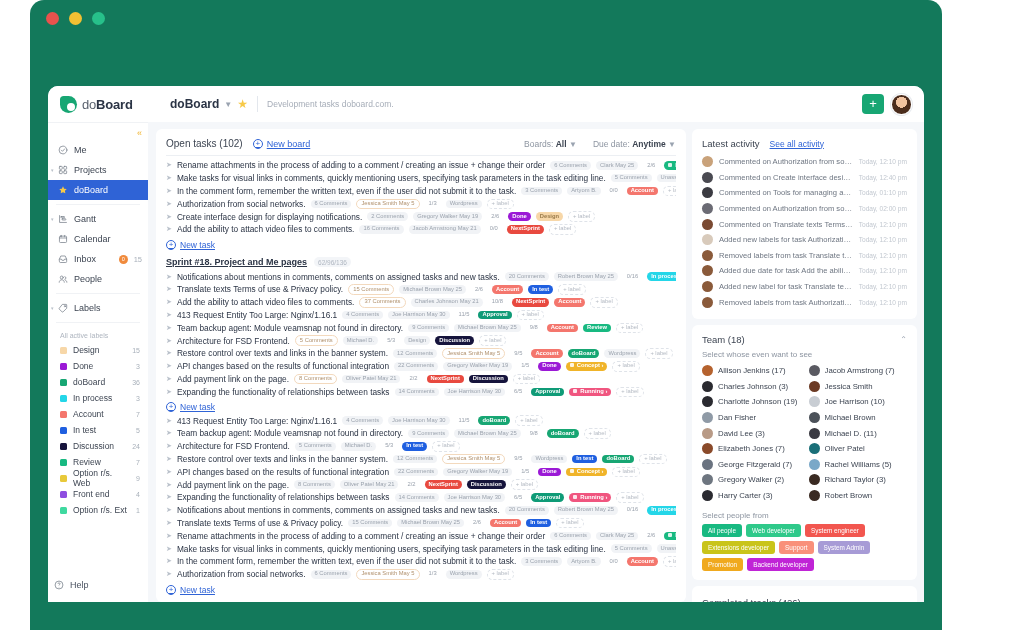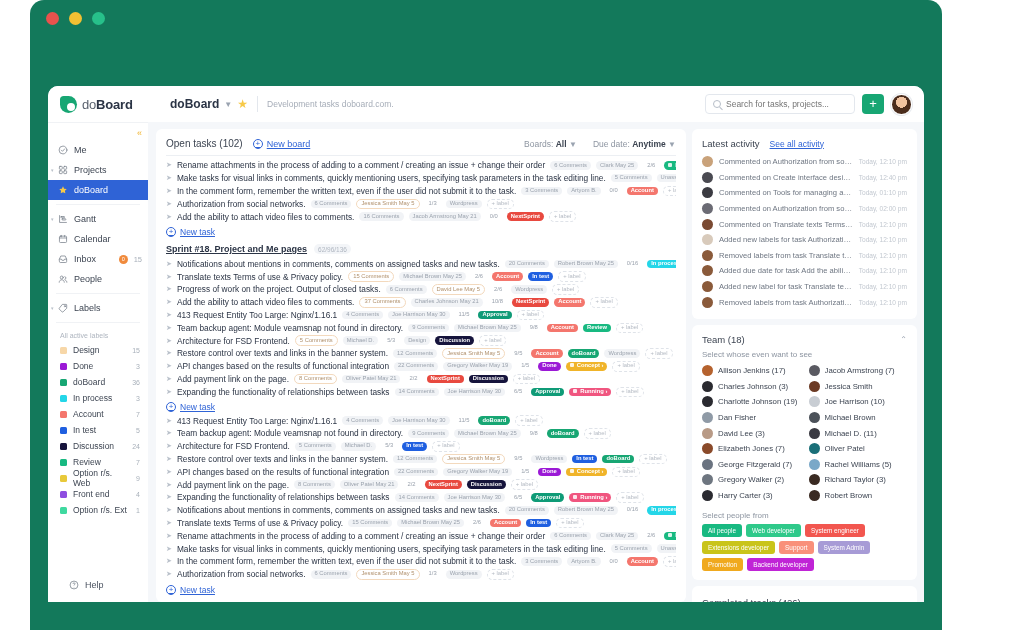--- a/index.html
+++ b/index.html
@@ -110,21 +110,21 @@
   .label-row {
     display: flex; align-items: center; gap: 6px; height: 16px;
     padding: 0 8px 0 12px; font-size: 8.5px; color: #3d4552; cursor: pointer;
   }
   .sw { width: 7px; height: 7px; border-radius: 1.5px; flex: 0 0 7px; }
   .label-row .nm { flex: 1; }
   .label-row .ct { font-size: 7px; color: #a8b0ba; }
 
   .help {
     margin-top: auto; display: flex; align-items: flex-start; gap: 6px;
-    padding: 0 21px 12px; font-size: 9px; color: #4b5361; cursor: pointer;
+    padding: 0 6px 12px; font-size: 9px; color: #4b5361; cursor: pointer;
   }
 
   
   .center {
     flex: 1; min-width: 0; padding: 7px 6px 0 8px; overflow: hidden;
     background: #f5f7fa;
   }
   .panel {
     background: #fff; border-radius: 6px; height: 100%;
     padding: 9px 10px 0 10px; overflow: hidden;
@@ -214,24 +214,20 @@
           <div class="logo-txt"><span>do</span><b>Board</b></div>
         </div>
         <div class="proj-sel">
           <span class="proj-name">doBoard</span>
           <span class="chev">▼</span>
           <span class="star">★</span>
         </div>
         <div class="vline"></div>
         <div class="proj-desc">Development tasks doboard.com.</div>
         <div class="topright">
-          <div class="search">
-            <span class="ico-search"></span>
-            <input placeholder="Search for tasks, projects..." style="">
-          </div>
           <div class="addbtn">+</div>
           <div class="avatar-top"></div>
         </div>
       </div>
 
       <div class="body">
 
         <div class="sidebar">
           <div class="collapse">«</div>
           <div class="nav" id="nav">
@@ -413,20 +409,30 @@
                   <span class="arrow">➤</span>
                   <span class="ttl">Authorization from social networks.</span>
                   <span class="chip grey" style="">6 Comments</span>
                   <span class="chip out" style="">Jessica Smith May 5</span>
                   <span class="chip plain" style="">1/3</span>
                   <span class="chip grey" style="">Wordpress</span>
                   <span class="chip dash" style="">+ label</span>
                 </div>
                 <div class="task">
                   <span class="arrow">➤</span>
+                  <span class="ttl">Create interface design for displaying notifications.</span>
+                  <span class="chip grey" style="">2 Comments</span>
+                  <span class="chip grey" style="">Gregory Walker  May 19</span>
+                  <span class="chip plain" style="">2/6</span>
+                  <span class="chip solid" style="background:#9b19d6">Done</span>
+                  <span class="chip solid" style="background:#f7d7a8;color:#9a7b4a">Design</span>
+                  <span class="chip dash" style="">+ label</span>
+                </div>
+                <div class="task">
+                  <span class="arrow">➤</span>
                   <span class="ttl">Add the ability to attach video files to comments.</span>
                   <span class="chip grey" style="">16 Comments</span>
                   <span class="chip grey" style="">Jacob Armstrong  May 21</span>
                   <span class="chip plain" style="">0/0</span>
                   <span class="chip solid" style="background:#e8493f">NextSprint</span>
                   <span class="chip dash" style="">+ label</span>
                 </div>
                 <div class="newtask">
                   <span class="plus-c">+</span>
                   <span>New task</span>
@@ -444,29 +450,20 @@
                   <span class="chip solid" style="background:#24d6e8">In process</span>
                 </div>
                 <div class="task">
                   <span class="arrow">➤</span>
                   <span class="ttl">Translate texts Terms of use &amp; Privacy policy.</span>
                   <span class="chip out" style="">15 Comments</span>
                   <span class="chip grey" style="">Michael Brown  May 25</span>
                   <span class="chip plain" style="">2/6</span>
                   <span class="chip solid" style="background:#f4766d">Account</span>
                   <span class="chip solid" style="background:#1f5fe0">In test</span>
-                  <span class="chip dash" style="">+ label</span>
-                </div>
-                <div class="task">
-                  <span class="arrow">➤</span>
-                  <span class="ttl">Progress of work on the project. Output of closed tasks.</span>
-                  <span class="chip grey" style="">6 Comments</span>
-                  <span class="chip out" style="">David Lee  May 5</span>
-                  <span class="chip plain" style="">2/6</span>
-                  <span class="chip grey" style="">Wordpress</span>
                   <span class="chip dash" style="">+ label</span>
                 </div>
                 <div class="task">
                   <span class="arrow">➤</span>
                   <span class="ttl">Add the ability to attach video files to comments.</span>
                   <span class="chip out" style="">37 Comments</span>
                   <span class="chip grey" style="">Charles Johnson  May 21</span>
                   <span class="chip plain" style="">10/8</span>
                   <span class="chip solid" style="background:#e8493f">NextSprint</span>
                   <span class="chip solid" style="background:#f4766d">Account</span>

